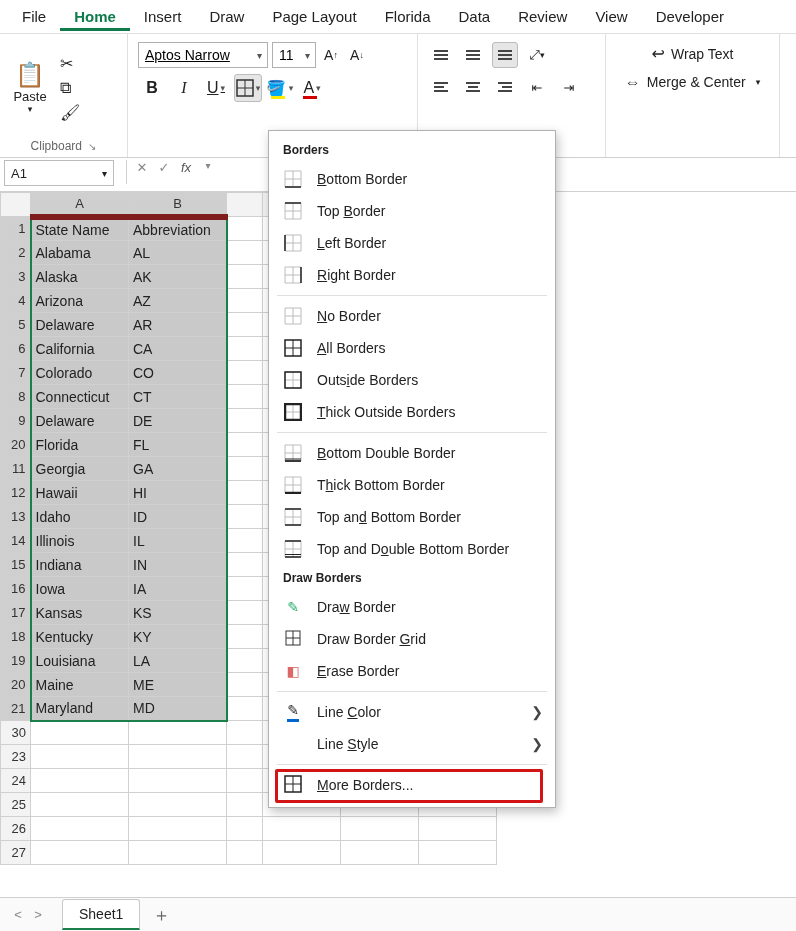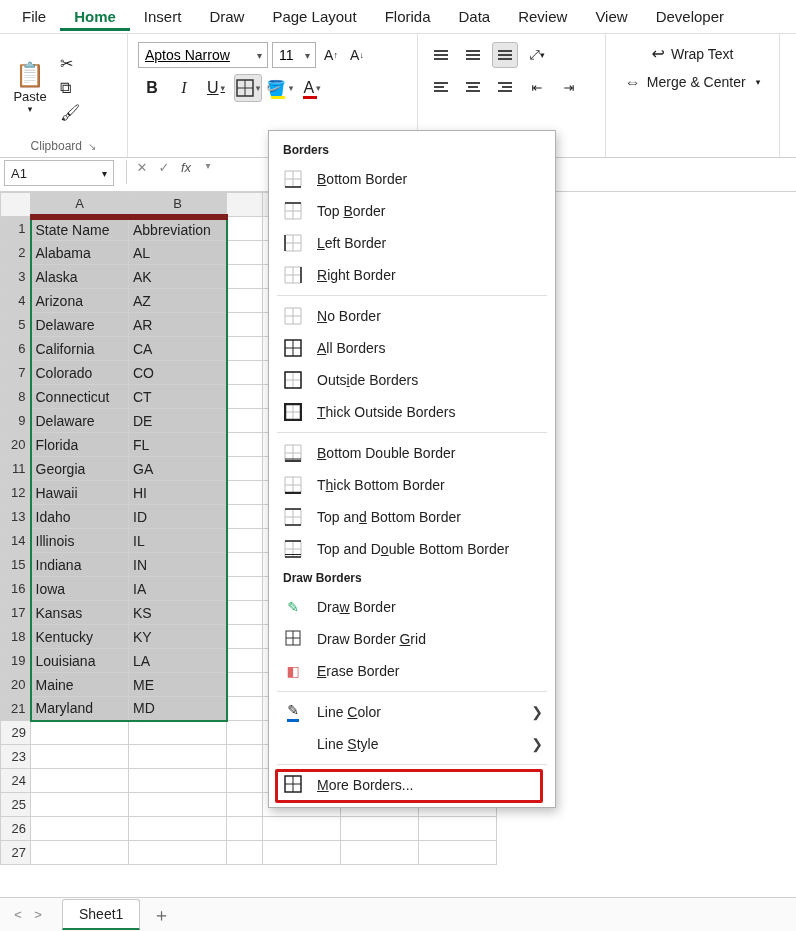--- a/index.html
+++ b/index.html
@@ -543,21 +543,21 @@
         <tr class="sel-bottom">
           <th class="rowhdr sel-col">21</th>
           <td class="data-cell sel-left colA">Maryland</td>
           <td class="data-cell sel-right colB">MD</td>
           <td class="colEmpty"></td>
           <td class="colG"></td>
           <td class="colH"></td>
           <td class="colI"></td>
         </tr>
         <tr>
-          <th class="rowhdr">29</th>
+          <th class="rowhdr">30</th>
           <td class="colA"></td>
           <td class="colB"></td>
           <td class="colEmpty"></td>
           <td class="colG"></td>
           <td class="colH"></td>
           <td class="colI"></td>
         </tr>
         <tr>
           <th class="rowhdr">23</th>
           <td class="colA"></td>

